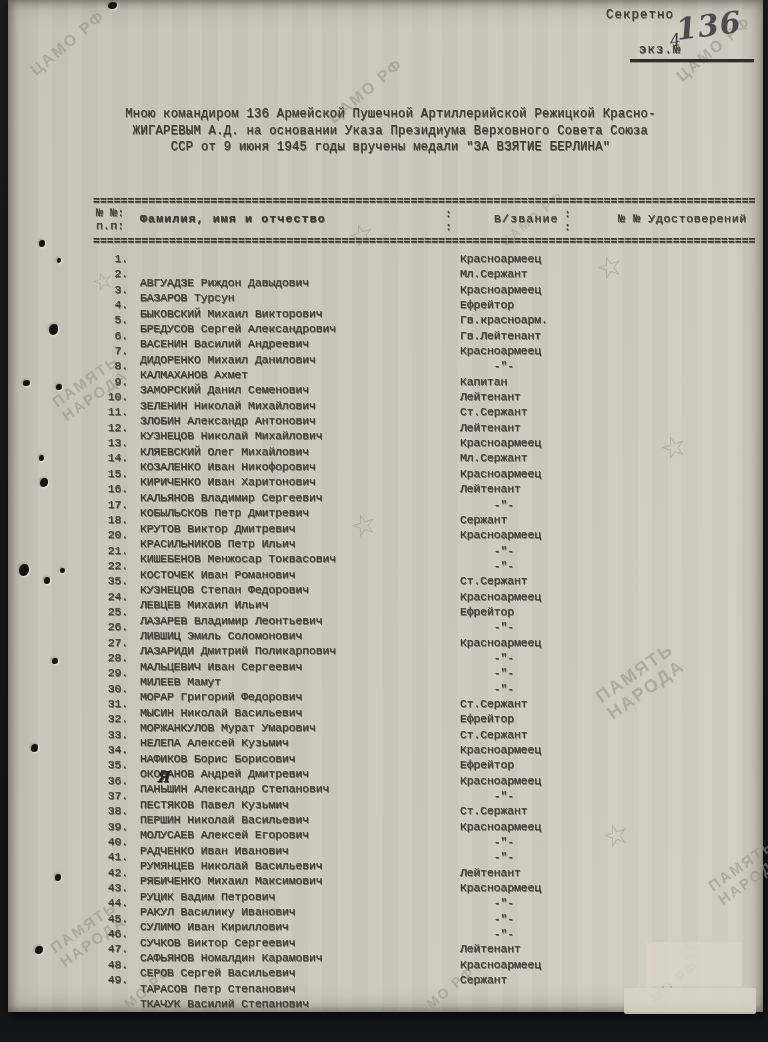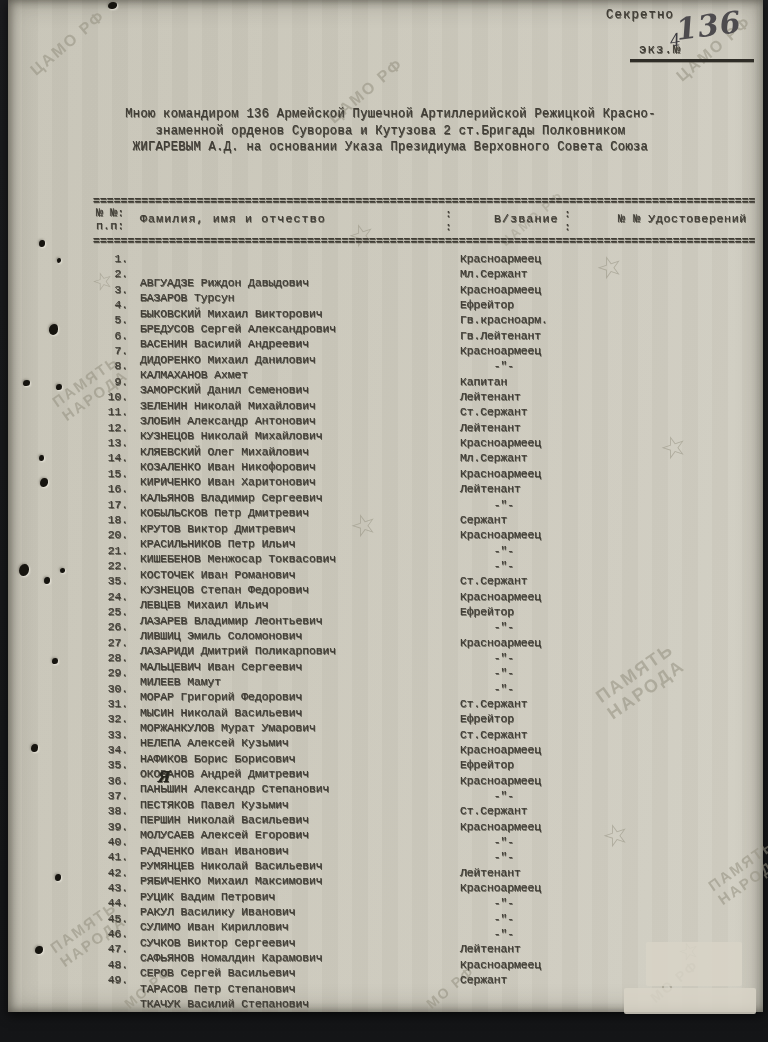--- a/index.html
+++ b/index.html
@@ -32,21 +32,21 @@
           font-size:30px;font-weight:bold;color:#4d4b4e;transform:rotate(-7deg);letter-spacing:1px;}
 
   .doc-title{position:absolute;left:0;width:600px;top:78px;text-align:center;font-size:14.5px;font-weight:bold;letter-spacing:6px;}
   .para{position:absolute;left:95px;top:106px;width:575px;font-size:12.3px;line-height:16.6px;letter-spacing:0.2px;}
   .para div{white-space:pre;text-align:center;}
 
   .sep{position:absolute;left:85px;width:662px;overflow:hidden;white-space:pre;font-size:11.5px;font-weight:bold;letter-spacing:0;}
   .sep1{top:194px;} .sep2{top:234px;}
   .th{position:absolute;font-size:11.8px;white-space:pre;line-height:13px;}
   .th-num{left:88px;top:207px;}
-  .th-name{left:132px;top:213px;letter-spacing:1px;}
+  .th-name{left:132px;top:213px;letter-spacing:1px;font-weight:bold;}
   .th-c1{left:437px;top:208px;}
   .th-rank{left:466px;top:213px;letter-spacing:1px;margin-left:20px;}
   .th-c2{left:556px;top:208px;}
   .th-cert{left:582px;top:213px;letter-spacing:0.5px;padding-left:28px;}
 
   .rows{position:absolute;left:88px;top:252px;right:10px;}
   .row{position:relative;height:15.35px;font-size:11.6px;letter-spacing:-0.2px;}
   .row .num{display:inline-block;width:32px;text-align:right;}
   .row .name{position:absolute;left:44px;top:0;white-space:pre;margin-top:24px;}
   .row .rank{position:absolute;left:364px;top:0;white-space:pre;text-align:right;}
@@ -103,22 +103,22 @@
 
     <div class="stamp-secret typed">Секретно</div>
     <div class="stamp-copy typed">экз.№</div>
     <div class="copy-underline"></div>
     <div class="hand-4">4</div>
     <div class="hand-136">136</div>
 
 
     <div class="para typed">
       <div>Мною командиром 136 Армейской Пушечной Артиллерийской Режицкой Красно-</div>
-      <div>знаменной орденов Суворова и Кутузова 2 ст.Бригады Полковником</div>
       <div>ЖИГАРЕВЫМ А.Д. на основании Указа Президиума Верховного Совета Союза</div>
+      <div>ССР от 9 июня 1945 годы вручены медали "ЗА ВЗЯТИЕ БЕРЛИНА"</div>
     </div>
 
     <div class="sep sep1 typed">====================================================================================================</div>
 
     <div class="th th-num typed">№ №:
 п.п:</div>
     <div class="th th-name typed">Фамилия, имя и отчество</div>
     <div class="th th-c1 typed">:
 :</div>
     <div class="th th-rank typed">В/звание</div>

